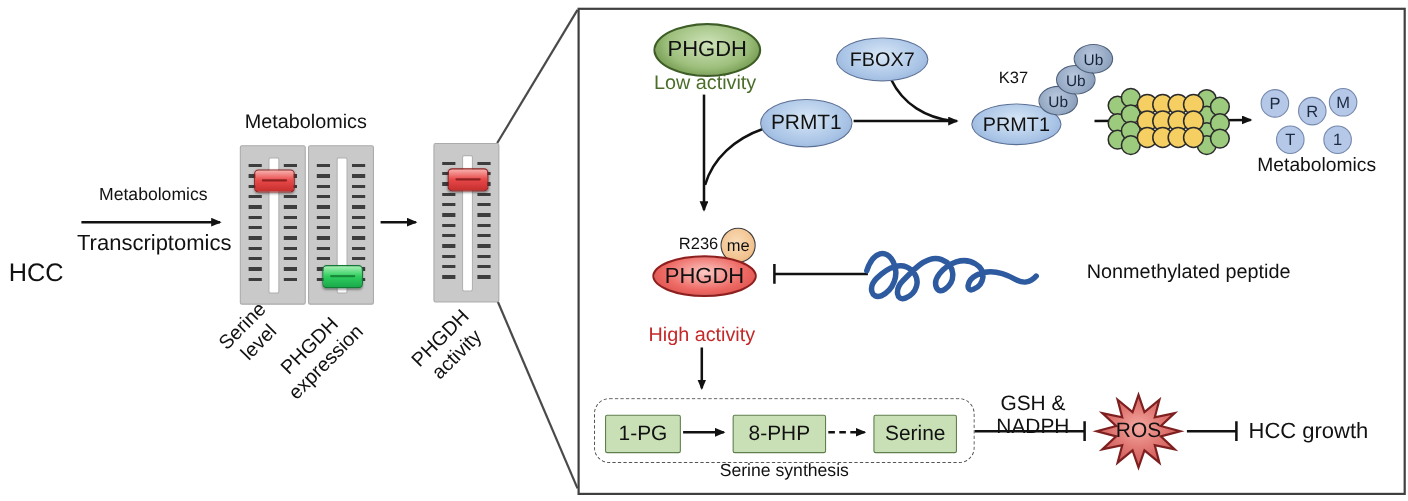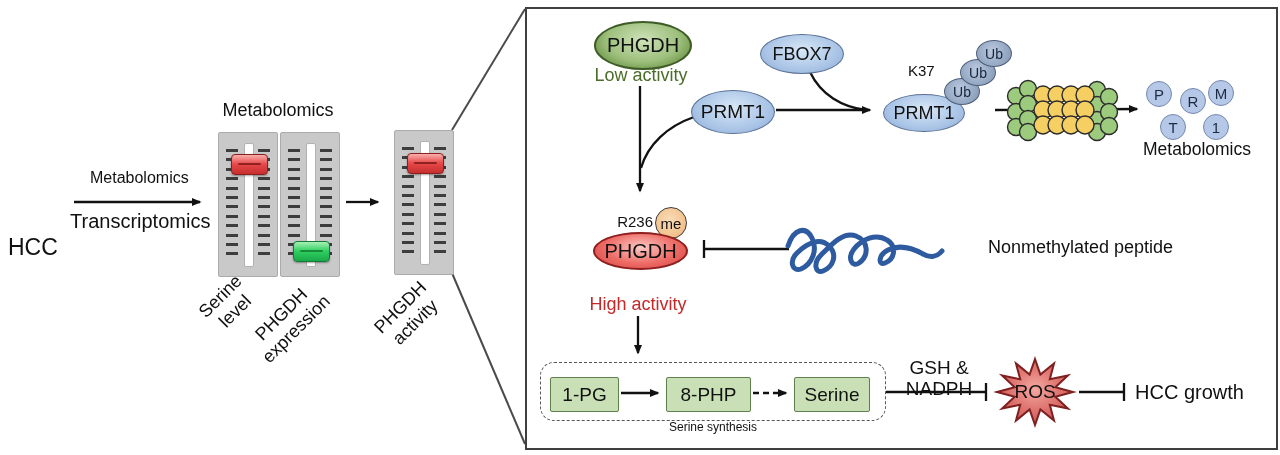--- a/index.html
+++ b/index.html
@@ -228,21 +228,21 @@
   <div class="dashed-box" style="left:540px;top:362px;width:344px;height:57px;"></div>
   <div class="metabolite" style="left:550px;top:377px;width:67px;">
       <span>1-PG</span>
     </div>
   <div class="metabolite" style="left:666px;top:377px;width:83px;">
       <span>8-PHP</span>
     </div>
   <div class="metabolite" style="left:794px;top:377px;width:74px;">
       <span>Serine</span>
     </div>
-  <div class="txt" style="left:640px;top:420px;width:146px;text-align:center;font-size:12px;">Serine synthesis</div>
+  <div class="txt" style="left:640px;top:420px;width:146px;text-align:center;font-size:16px;">Serine synthesis</div>
 
   <div class="txt" style="left:898px;top:357px;width:82px;text-align:center;font-size:19px;line-height:21px;">
     <div>GSH &amp;</div>
       <div>NADPH</div>
   </div>
 
   <div class="txt" style="left:1005px;top:381px;width:60px;text-align:center;font-size:19px;">ROS</div>
 
   <div class="txt" style="left:1135px;top:381px;font-size:20px;">HCC growth</div>
 

